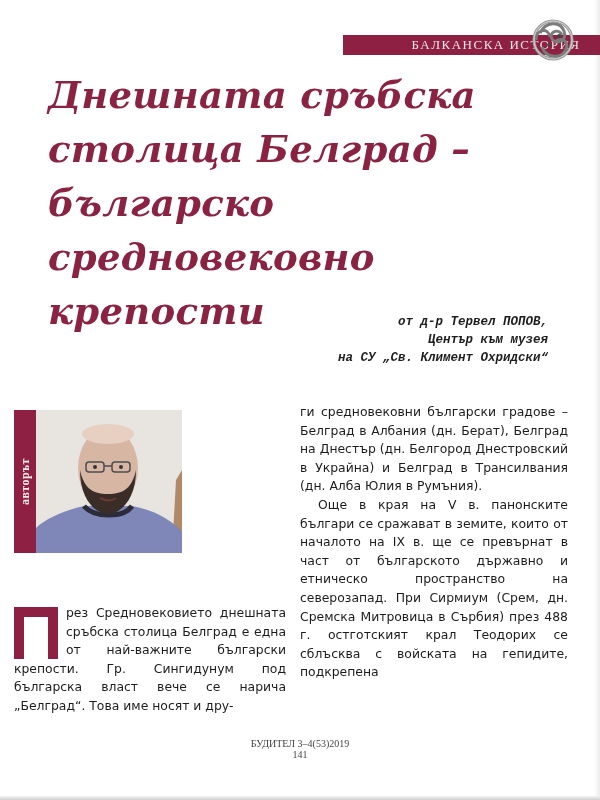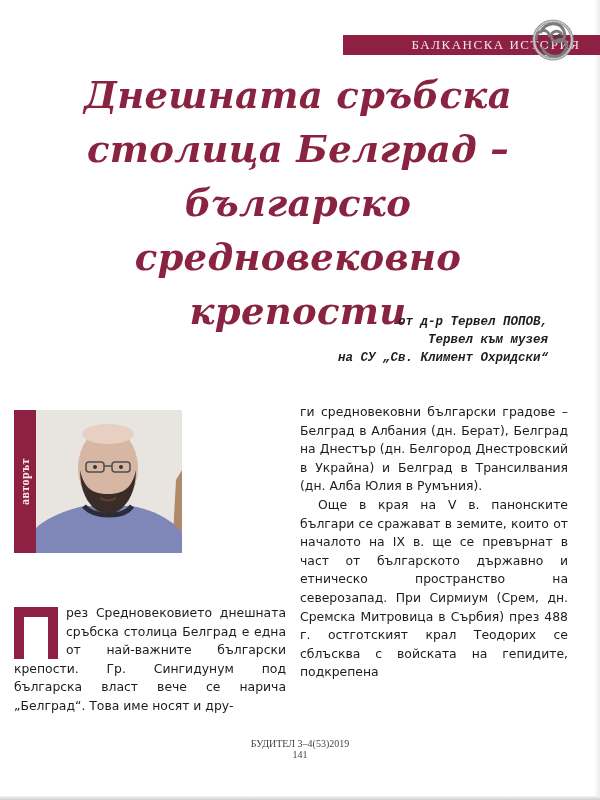--- a/index.html
+++ b/index.html
@@ -15,21 +15,21 @@
       background: #8e2143; color: #f3e6ea;
       font-family: "Liberation Serif", serif; font-size: 13px; letter-spacing: 1.5px;
       display: flex; align-items: center; justify-content: center; padding-left: 44px;
     }
     .ornament {
       position: absolute; left: 528px; top: 15px; width: 50px; height: 50px;
     }
 
     .title {
       position: absolute; right: 52px; top: 68px; width: 500px; margin: 0;
-      text-align: center; color: #8a2342;
+      text-align: left; color: #8a2342;
       font-family: "DejaVu Serif", serif; font-style: italic; font-weight: bold;
       font-size: 37px; line-height: 54px; letter-spacing: 0.3px;
     }
     .title span { display: block; }
 
     .byline {
       position: absolute; right: 52px; top: 313px; width: 320px;
       text-align: right; font-family: Liberation Mono, monospace; font-style: italic; font-weight: bold;
       font-size: 12.5px; line-height: 18px; color: #1e1e1e;
     }
@@ -99,21 +99,21 @@
 
 <h1 class="title">
   <span>Днешната сръбска</span>
   <span>столица Белград –</span>
   <span>българско средновековно</span>
   <span>крепости</span>
 </h1>
 
 <div class="byline">
   <span>от д-р Тервел ПОПОВ,</span>
-  <span>Тервел към музея</span>
+  <span>Център към музея</span>
   <span>на СУ „Св. Климент Охридски“</span>
 </div>
 
 <div class="author-box">
   <div class="author-label">
     <span>авторът</span>
   </div>
   <div class="author-photo">
     <svg width="146" height="143" viewBox="0 0 146 143">
       <rect x="0" y="0" width="146" height="143" fill="#e8e5e0"></rect>

